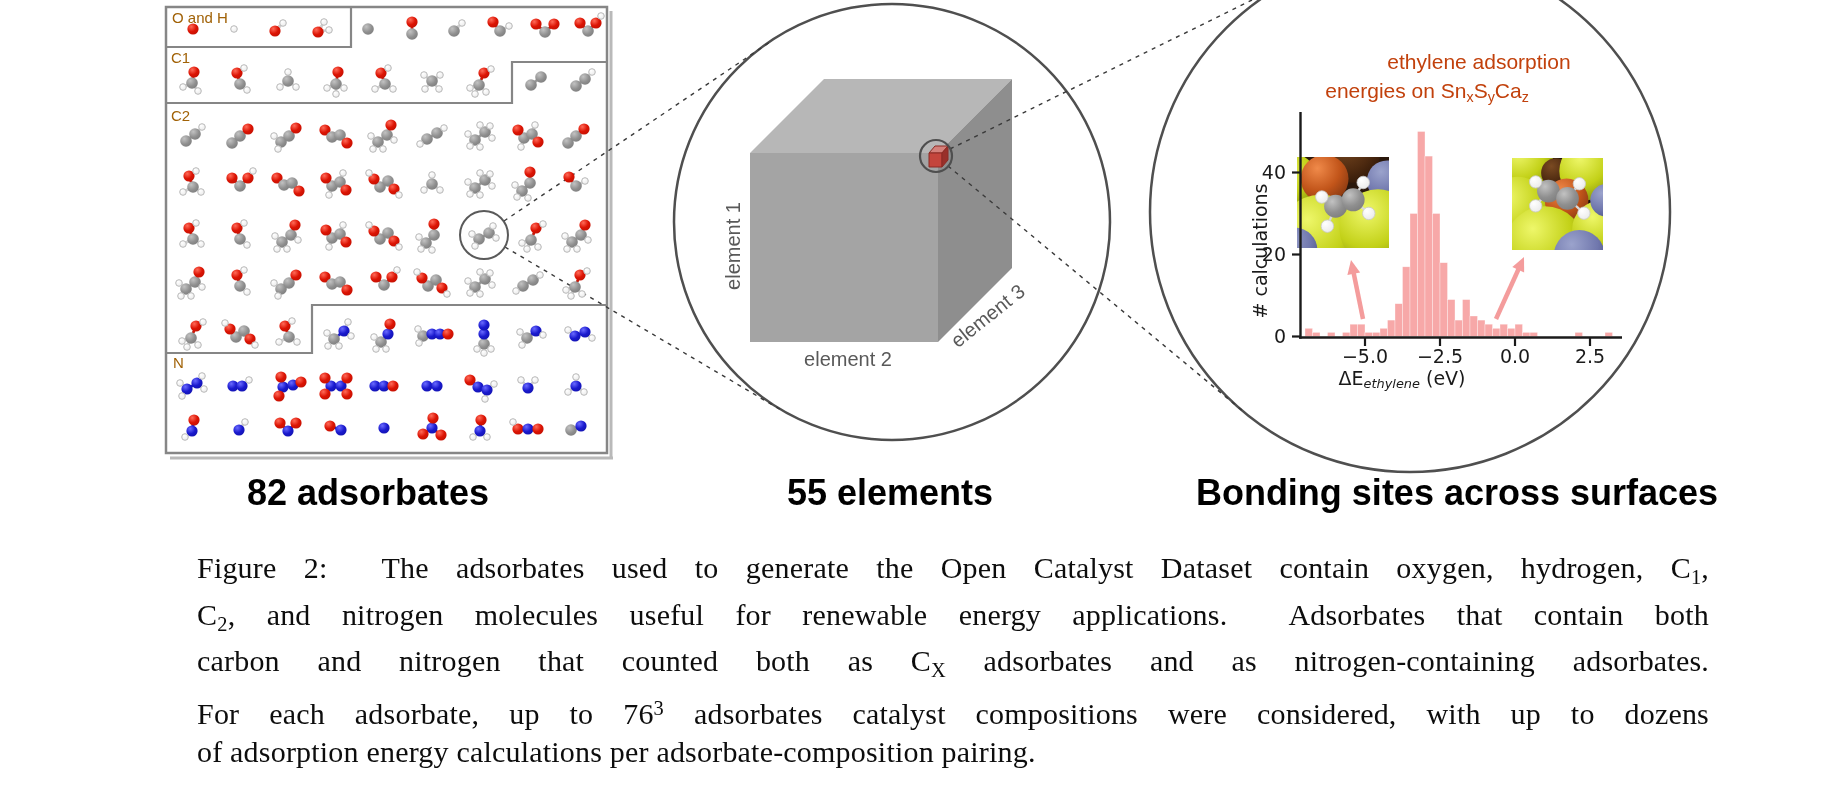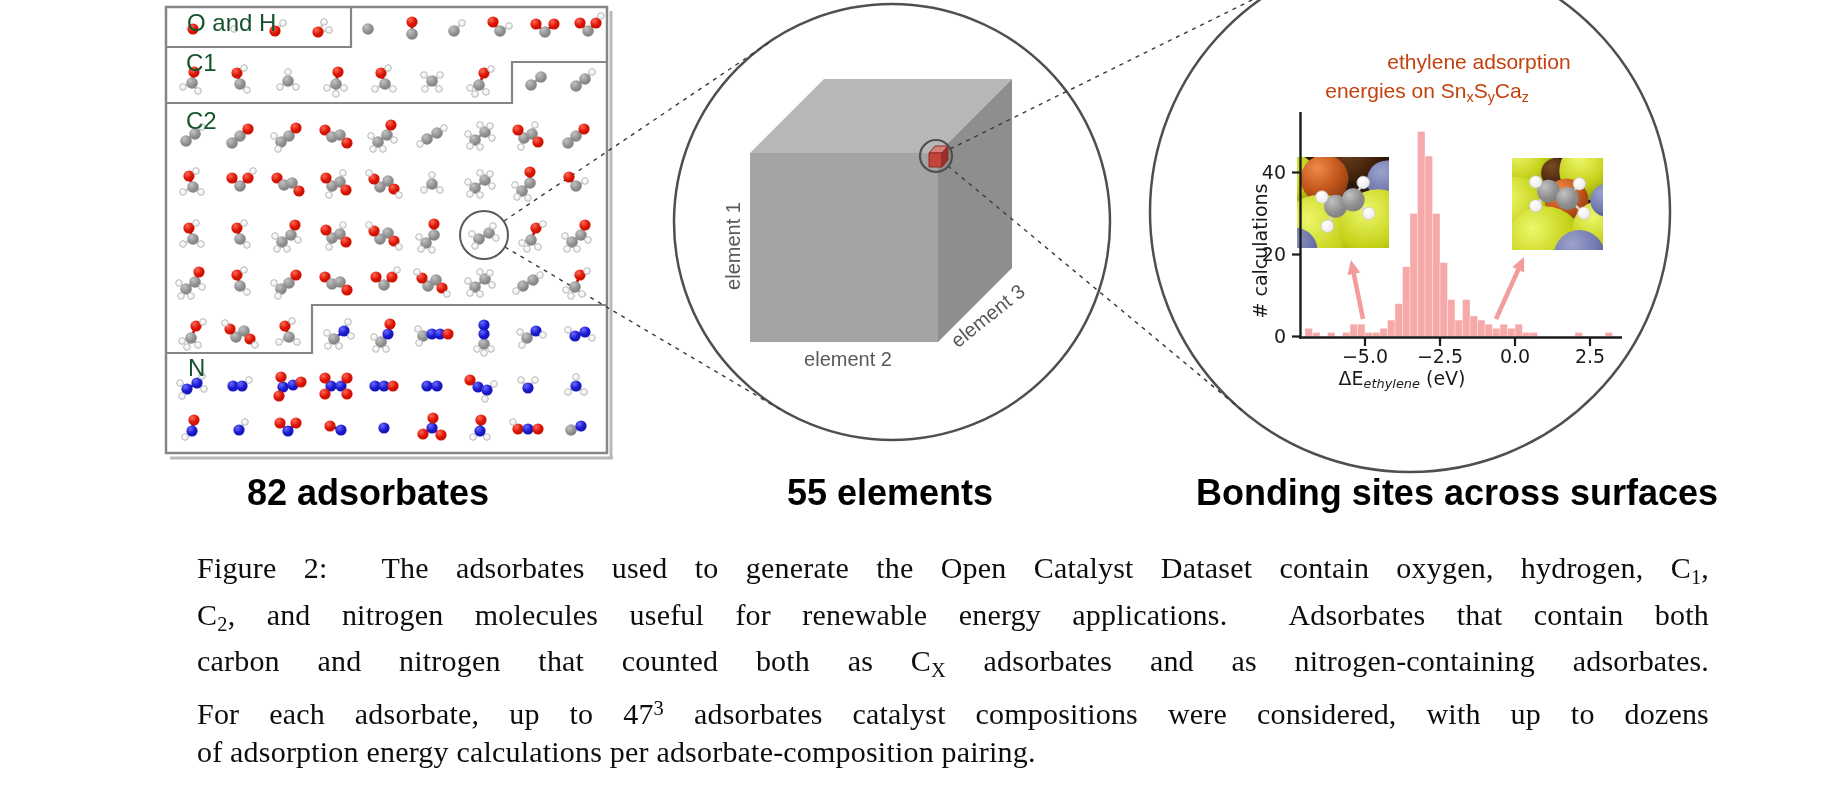--- a/index.html
+++ b/index.html
@@ -1,20 +1,20 @@
 <!DOCTYPE html>
 <html><head>
 <meta charset="utf-8">
 <style>
   html,body{margin:0;padding:0;background:#ffffff;}
   body{font-family:"Liberation Sans",sans-serif;}
   .stage{position:relative;width:1836px;height:802px;background:#fff;overflow:hidden;}
   .stage svg{position:absolute;left:0;top:0;}
   .abs{position:absolute;white-space:nowrap;}
-  .seclabel{font-size:24px;color:#14532d;margin-left:15px;}
+  .seclabel{font-size:15px;color:#a16207;}
   .elemlabel{font-size:20px;color:#595959;transform:translate(-50%,-50%);}
   .caplabel{font-size:36px;font-weight:bold;color:#000;transform:translate(-50%,-50%);}
   .charttext{font-family:"DejaVu Sans",sans-serif;color:#1a1a1a;}
   .rtitle{font-size:21px;color:#c2410c;transform:translateX(-50%);}
   .axlabel{font-size:19px;transform:translate(-50%,-50%);}
   .rot90{transform:translate(-50%,-50%) rotate(-90deg);}
   .rot38{transform:translate(-50%,-50%) rotate(-38.5deg);}
   sub{font-size:68%;vertical-align:-0.28em;}
   sup{font-size:68%;vertical-align:0.45em;}
   .it{font-style:italic;}
@@ -1327,16 +1327,16 @@
   <div class="abs charttext axlabel" style="left:1402px;top:379px;"><span>ΔE</span><sub class="it">ethylene</sub><span> (eV)</span></div>
 
   <div class="abs caplabel" style="left:368px;top:493px;">82 adsorbates</div>
   <div class="abs caplabel" style="left:890px;top:493px;">55 elements</div>
   <div class="abs caplabel" style="left:1457px;top:493px;">Bonding sites across surfaces</div>
 
   <div class="caption" id="caption">
       <div class="cline just"><span>Figure 2:&nbsp; The adsorbates used to generate the Open Catalyst Dataset contain oxygen, hydrogen, C</span><sub>1</sub><span>,</span></div>
       <div class="cline just"><span>C</span><sub>2</sub><span>, and nitrogen molecules useful for renewable energy applications.&nbsp; Adsorbates that contain both</span></div>
       <div class="cline just"><span>carbon and nitrogen that counted both as C</span><sub>X</sub><span> adsorbates and as nitrogen-containing adsorbates.</span></div>
-      <div class="cline just"><span>For each adsorbate, up to 47</span><sup>3</sup><span> adsorbates catalyst compositions were considered, with up to dozens</span></div>
+      <div class="cline just"><span>For each adsorbate, up to 76</span><sup>3</sup><span> adsorbates catalyst compositions were considered, with up to dozens</span></div>
       <div class="cline"><span>of adsorption energy calculations per adsorbate-composition pairing.</span></div>
     </div>
 </div>
 
 </body></html>

